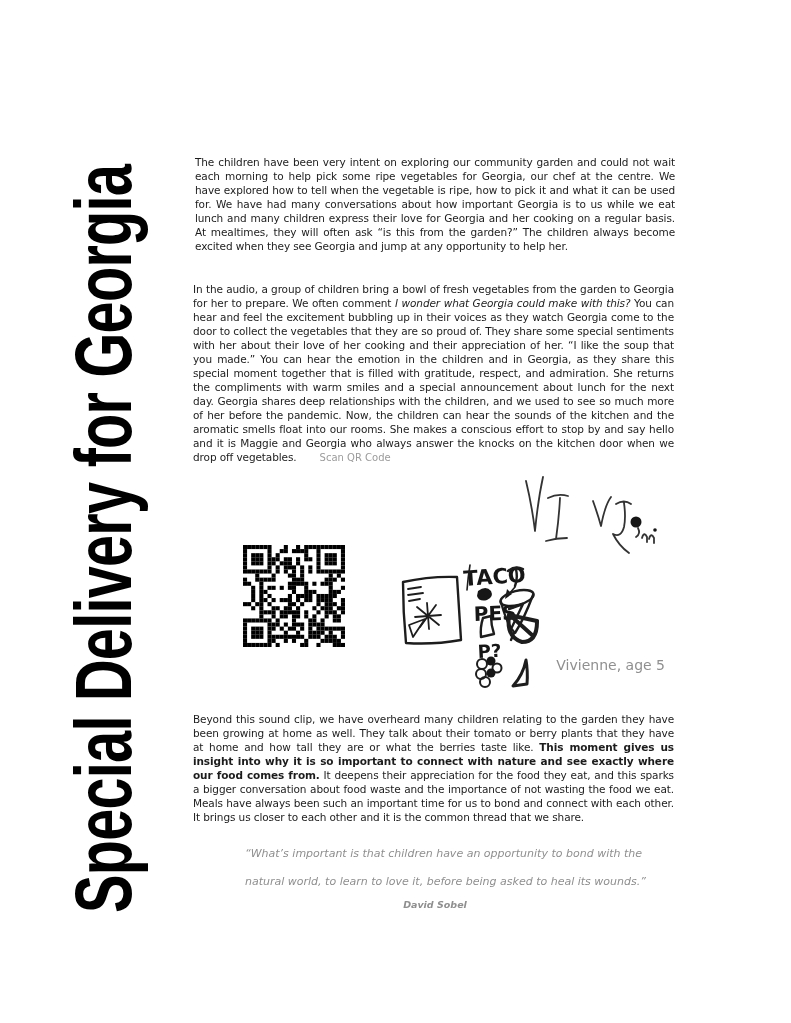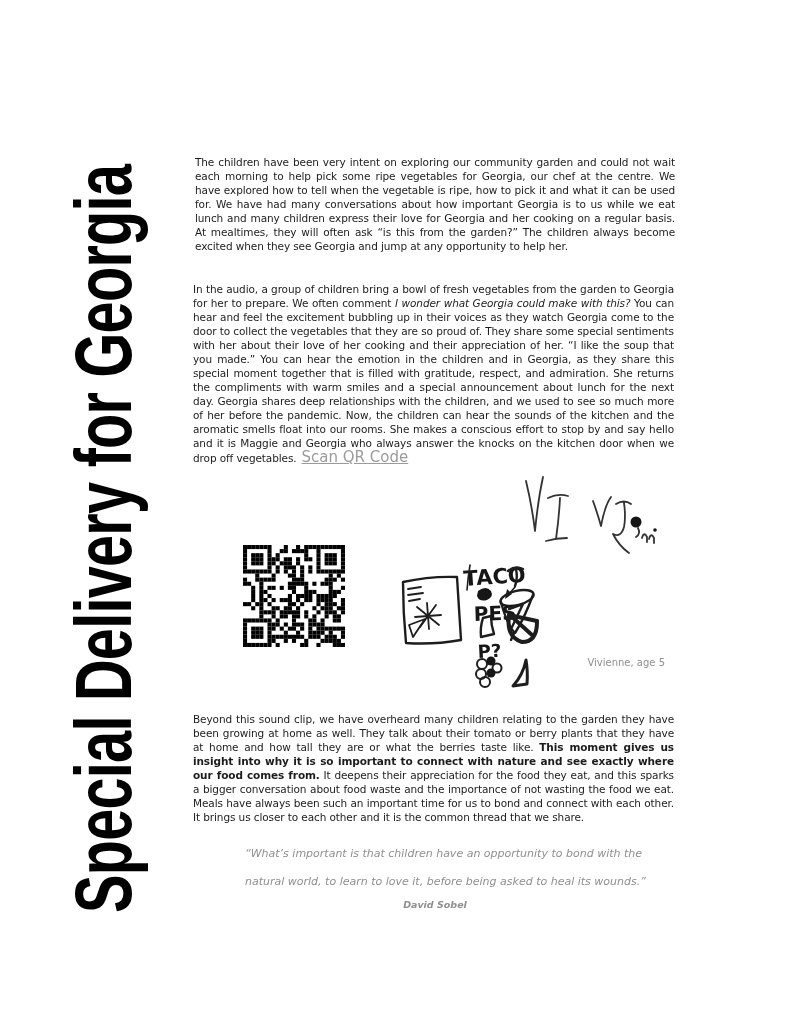--- a/index.html
+++ b/index.html
@@ -13,24 +13,24 @@
     font-family:"Liberation Sans",sans-serif;font-weight:bold;
     font-size:80px;line-height:1;letter-spacing:-1px;color:#000;
     white-space:nowrap;
   }
   .body-par{
     position:absolute;margin:0;text-align:justify;
     font-size:10.5px;line-height:14px;letter-spacing:-0.1px;color:#1c1c1c;
   }
   .bi{font-weight:normal;font-style:italic;}
   .b{font-weight:bold;}
-  .scanqr{color:#9b9b9b;font-size:15px;letter-spacing:0;margin-left:5px;text-decoration:underline;}
+  .scanqr{color:#9b9b9b;font-size:10px;letter-spacing:0;margin-left:23px;}
   .media-caption{
     position:absolute;left:535px;top:657px;width:130px;text-align:right;
-    color:#8f8f8f;font-size:10px;
+    color:#8f8f8f;font-size:14px;
   }
   .qr{position:absolute;left:243px;top:545px;}
   .drawing{position:absolute;left:395px;top:545px;}
   .signature{position:absolute;left:520px;top:472px;}
   .quote{
     position:absolute;left:245px;top:840px;width:424px;
     color:#8f8f8f;font-style:italic;font-size:11px;
   }
   .qline{line-height:28px;white-space:nowrap;}
   .attribution{width:380px;text-align:center;font-size:9.5px;margin-top:3px;font-weight:bold;}

